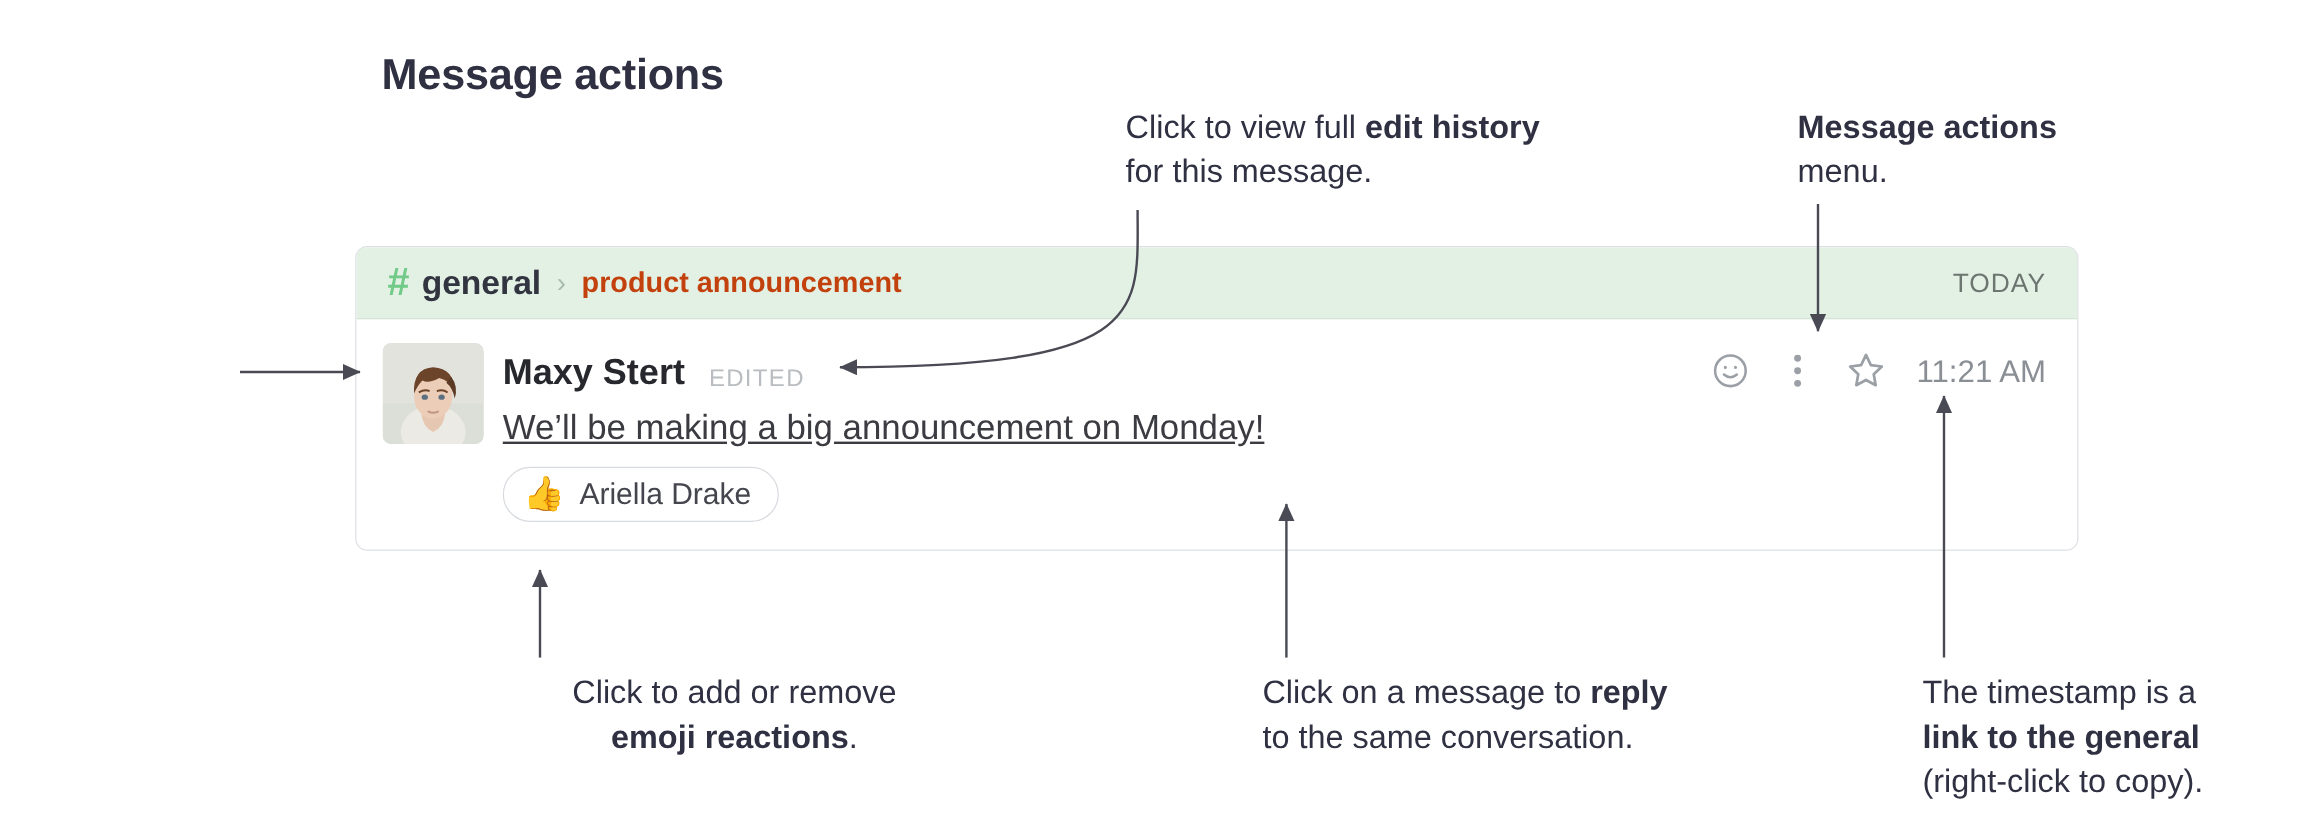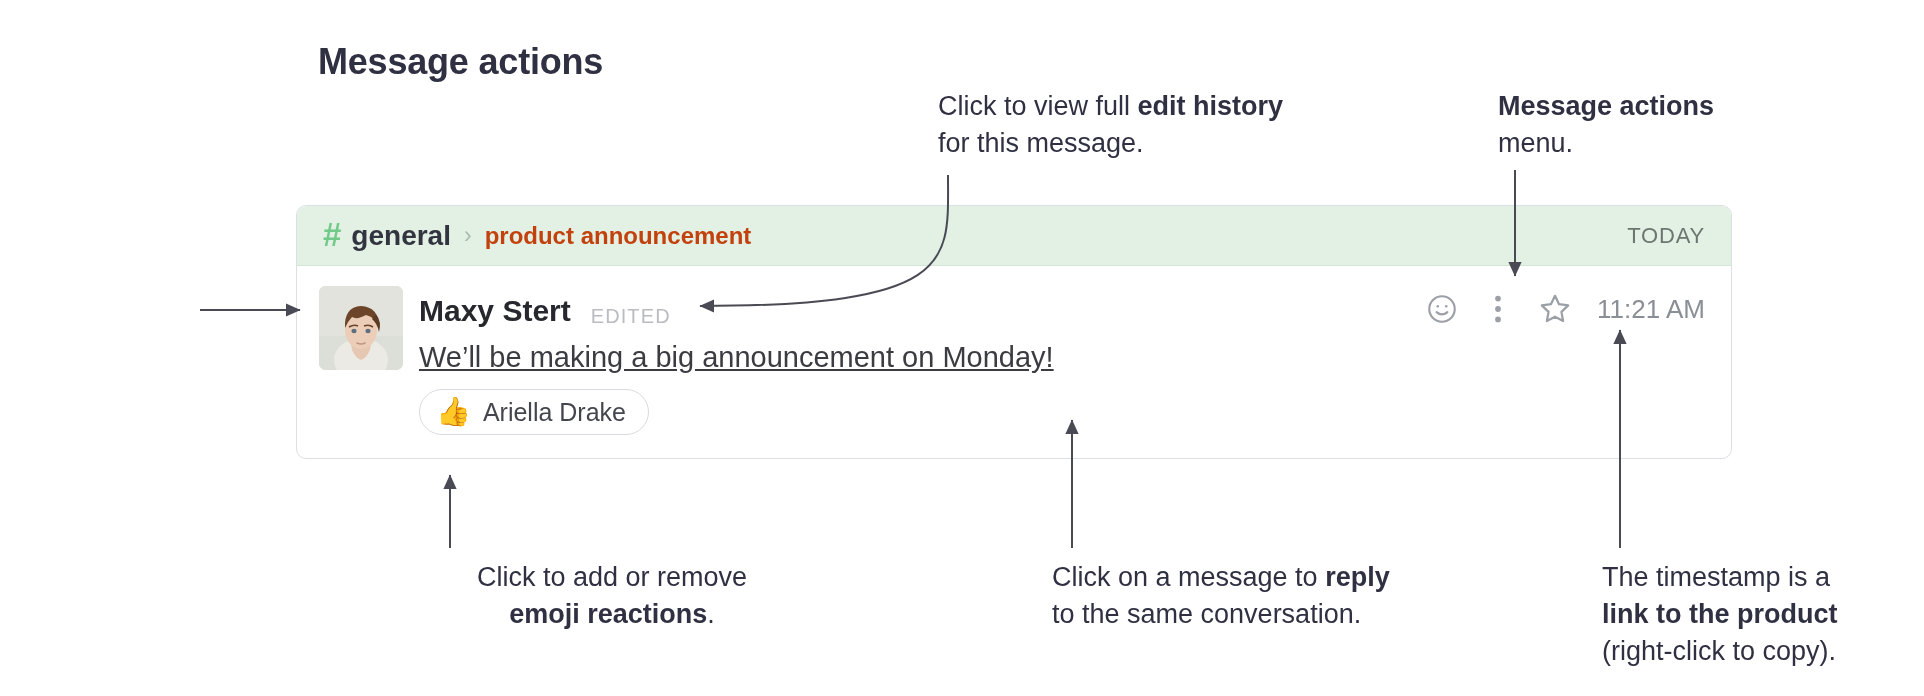--- a/index.html
+++ b/index.html
@@ -298,21 +298,21 @@
 menu.</span></div>
 
 
   <div class="annot" id="annot-emoji"><span>Click to add or remove
 </span><b>emoji reactions</b><span>.</span></div>
 
   <div class="annot" id="annot-reply"><span>Click on a message to </span><b>reply</b><span>
 to the same conversation.</span></div>
 
   <div class="annot" id="annot-timestamp"><span>The timestamp is a
-</span><b>link to the product</b><span>
+</span><b>link to the general</b><span>
 (right-click to copy).</span></div>
 
   <svg id="arrows" viewBox="0 0 1924 696">
     <defs>
       <marker id="ah" markerWidth="9" markerHeight="9" refX="7.2" refY="3.4" orient="auto" markerUnits="strokeWidth">
         <path d="M0,0 L7.5,3.4 L0,6.8 z" fill="#4a4a55"></path>
       </marker>
     </defs>
 
     <path d="M200,310 L300,310" stroke="#4a4a55" stroke-width="2" fill="none" marker-end="url(#ah)"></path>

